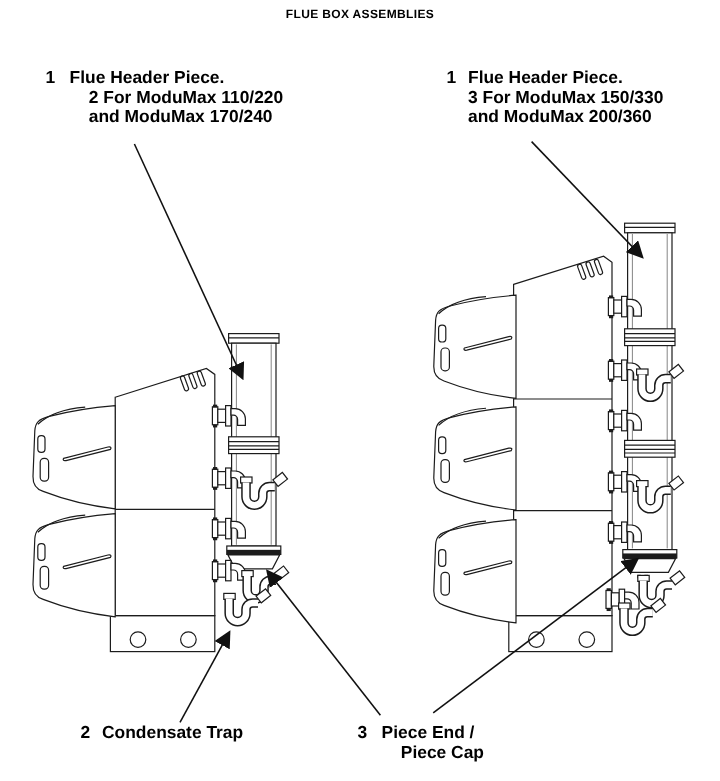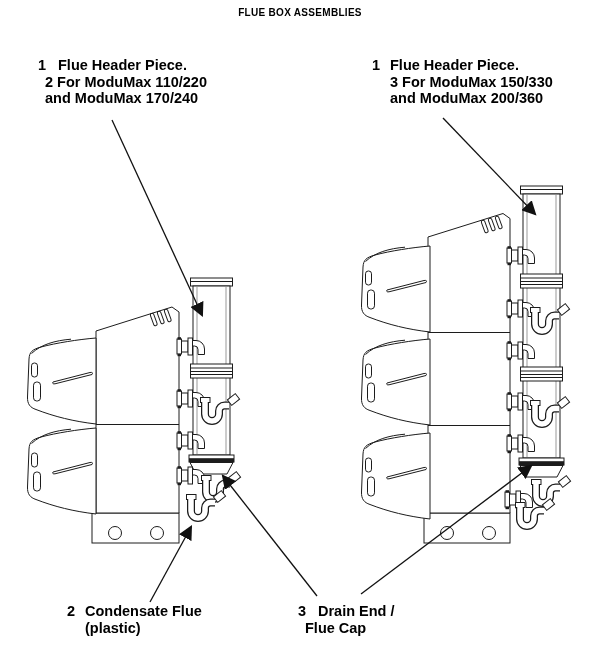--- a/index.html
+++ b/index.html
@@ -8,21 +8,21 @@
     font-family:"Liberation Sans", sans-serif; color:#000; overflow:hidden;
   }
   .title {
     position:absolute; top:7px; left:0; width:100%; text-align:center;
     font-size:10px; font-weight:bold; letter-spacing:.3px;
   }
   .callout { position:absolute; font-size:14.5px; font-weight:bold; line-height:16.5px; }
   .callout .row { display:flex; }
   .callout .num { display:inline-block; width:20px; flex:0 0 20px; }
   .callout .num18 { width:18px; flex:0 0 18px; }
-  .callout .cont { margin-left:7px; }
+  .callout .cont { margin-left:36px; }
   .callout .cont18 { margin-left:18px; }
   svg.art { position:absolute; top:0; left:0; }
   .ln  { stroke:#1c1c1c; stroke-width:1; fill:none; }
   .f   { fill:#ffffff; }
   .d   { fill:#1c1c1c; stroke:none; }
   .lnt { stroke:#555; stroke-width:.6; }
   .pipe-o { stroke:#1c1c1c; stroke-width:8; fill:none; stroke-linejoin:round; }
   .pipe-i { stroke:#ffffff; stroke-width:5.5; fill:none; stroke-linejoin:round; }
   .arrow { stroke:#111; stroke-width:1.3; fill:none; }
 </style>
@@ -47,31 +47,30 @@
       <span class="num num18">1</span>
       <span>Flue Header Piece.</span>
     </div>
     <div class="cont18">3 For ModuMax 150/330</div>
     <div class="cont18">and ModuMax 200/360</div>
   </div>
 
   <div class="callout" style="left:67px; top:603px">
     <div class="row">
       <span class="num num18">2</span>
-      <span>Condensate Flue</span>
-    </div>
-    <div class="cont18">(plastic)</div>
+      <span>Condensate Trap</span>
+    </div>
   </div>
 
   <div class="callout" style="left:298px; top:603px">
     <div class="row">
       <span class="num">3</span>
-      <span>Drain End /</span>
-    </div>
-    <div class="cont">Flue Cap</div>
+      <span>Piece End /</span>
+    </div>
+    <div class="cont">Piece Cap</div>
   </div>
 
   <svg class="art" width="600" height="651" viewBox="0 0 600 651">
     <defs>
       <marker id="ah" viewBox="0 0 10 10" refX="8.5" refY="5" markerWidth="11" markerHeight="11" orient="auto">
         <path d="M0,0 L10,5 L0,10 Z" fill="#111"></path>
       </marker>
 
       <g id="cover">
         <path class="ln f" d="M88,2 C70,3.5 48,7 33,11 C24,13.5 21.5,16 21,23 L19.5,61 C19.3,68 22,71.5 28,73.5 C46,80.5 66,85.5 88,88 Z"></path>

